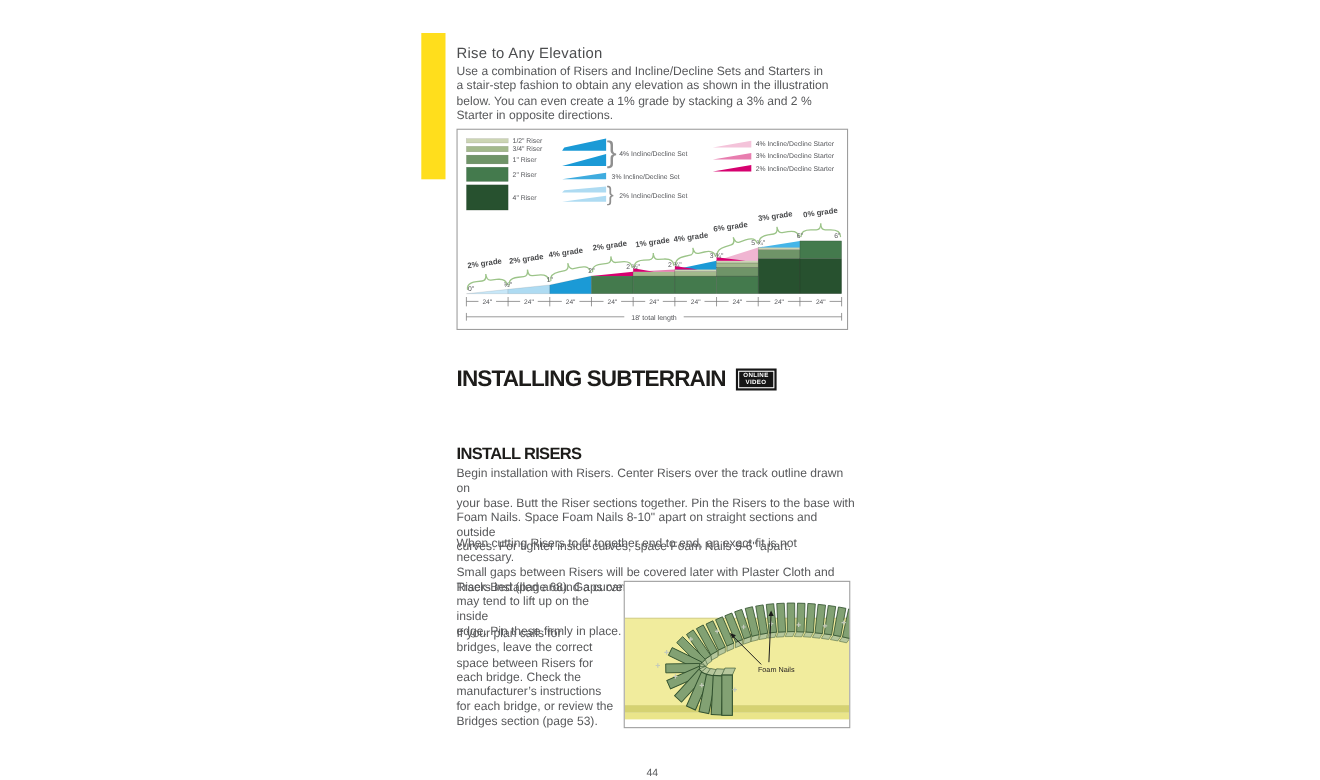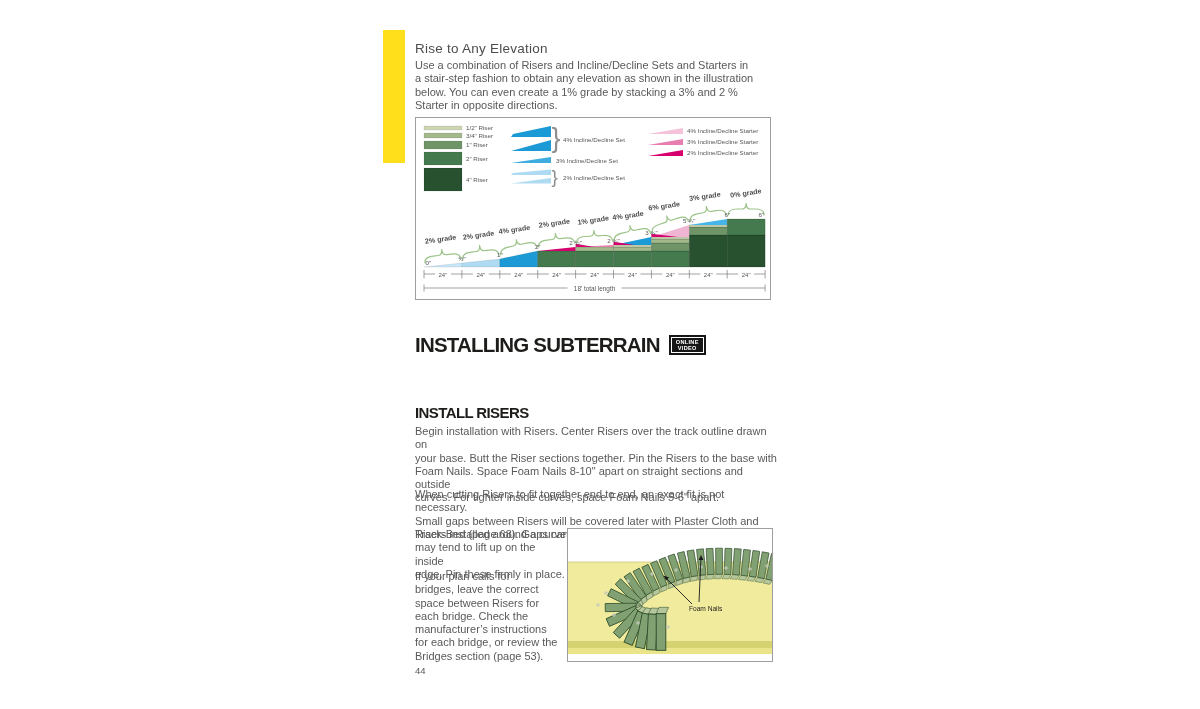--- a/index.html
+++ b/index.html
@@ -18,21 +18,21 @@
   .badge{background:#161616;padding:2px;flex:none;}
   .badge-inner{border:1px solid #fff;padding:1px 4px;text-align:center;}
   .badge-inner div{color:#fff;font-size:5.6px;font-weight:700;line-height:6.4px;letter-spacing:.3px;}
   .install-risers{position:absolute;left:415px;top:404px;width:362px;}
   h3.mid{margin:0 0 4px 0;font-size:15px;font-weight:800;color:#1d1c1a;letter-spacing:-0.6px;}
   .wide2{position:absolute;left:415px;top:488px;width:362px;}
   .narrow2{position:absolute;left:415px;top:528px;width:152px;}
   .narrow3{position:absolute;left:415px;top:570px;width:162px;}
   .illo-box{position:absolute;left:567px;top:528px;width:206px;height:134px;border:1px solid #9e9e9e;
             box-sizing:border-box;background:#fff;}
-  .page-number{position:absolute;left:415px;top:665px;width:356px;text-align:left;
+  .page-number{position:absolute;left:415px;top:697px;width:356px;text-align:center;
                font-size:9.5px;color:#58595b;}
 </style>
 </head>
 <body>
 
 <div class="page">
 
   <div class="yellow-bar"></div>
 
   <section class="intro">

